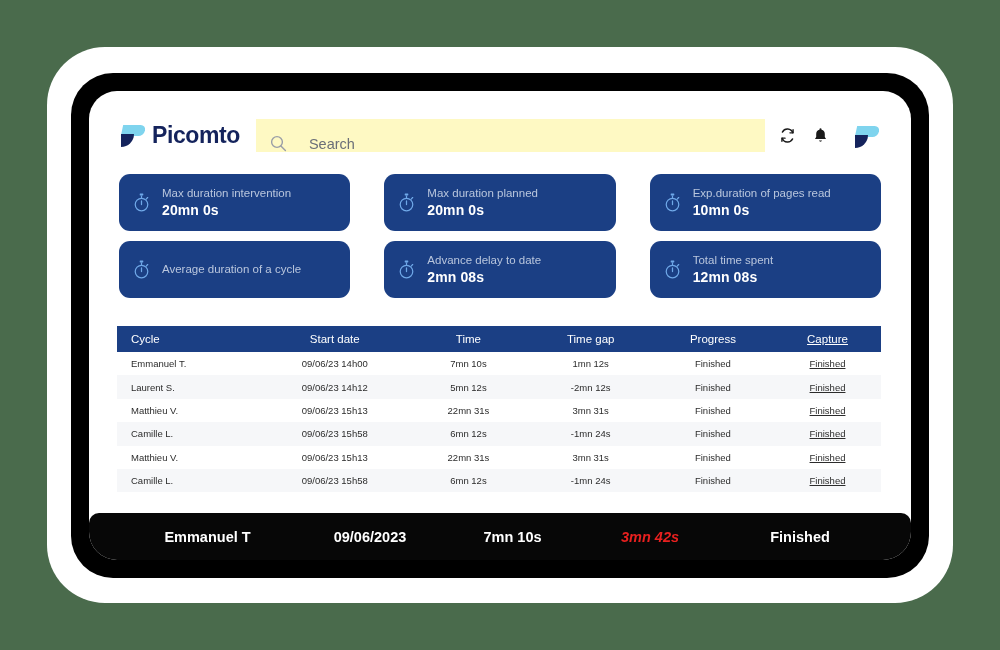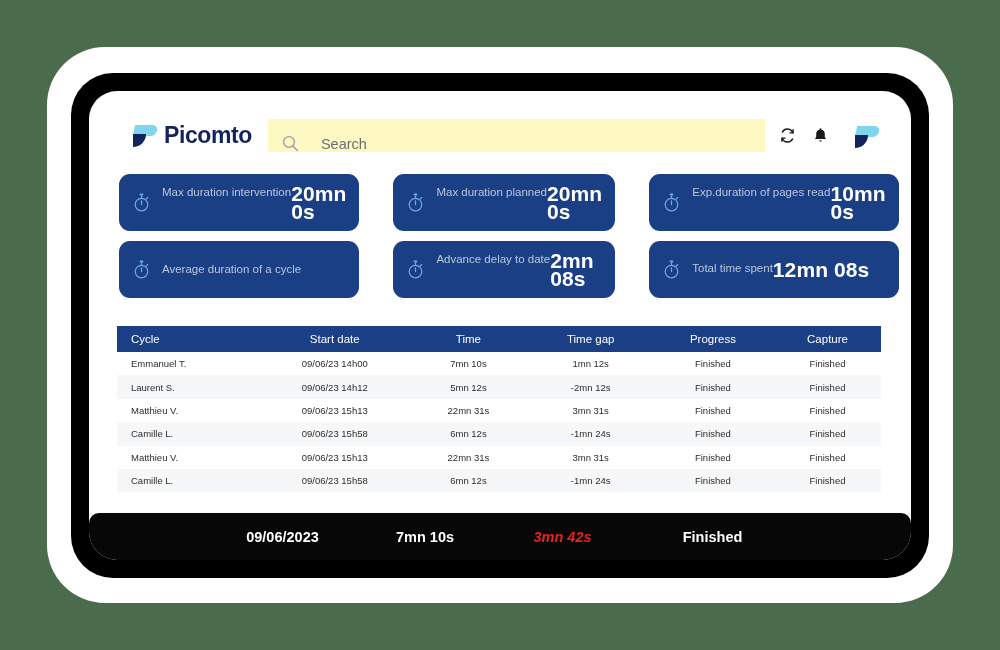--- a/index.html
+++ b/index.html
@@ -46,21 +46,21 @@
     background: #ffffff;
     border-radius: 28px;
     overflow: hidden;
     position: relative;
   }
 
   
   .topbar {
     display: flex;
     align-items: center;
-    padding: 28px 30px 0 42px;
+    padding: 28px 30px 0 30px;
     gap: 0;
   }
 
   .logo-wrap {
     display: flex;
     align-items: center;
     gap: 7px;
     flex: 0 0 auto;
   }
 
@@ -170,30 +170,30 @@
     border-radius: 11px;
     height: 57px;
     display: flex;
     align-items: center;
     padding: 0 13px;
     gap: 11px;
   }
 
   .kpi-icon { flex: 0 0 auto; }
 
-  .kpi-texts { display: flex; flex-direction: row; justify-content: flex-end; }
+  .kpi-texts { display: flex; flex-direction: column; justify-content: flex-end; }
 
   .kpi-label {
     font-size: 11.5px;
     color: #b9c6dd;
     line-height: 15px;
     white-space: nowrap;
   }
   .kpi-value {
-    font-size: 21px;
+    font-size: 14px;
     font-weight: bold;
     color: #ffffff;
     line-height: 18px;
     letter-spacing: 0.1px;
   }
 
   
   .table-wrap {
     padding: 28px 30px 0 28px;
   }
@@ -220,21 +220,21 @@
   }
   tbody td.col-cycle { text-align: left; padding-left: 14px; }
   tbody tr:nth-child(even) { background: #f6f7f9; }
   tbody tr:nth-child(odd) { background: #ffffff; }
 
   .col-cycle { width: 19%; }
   .col-start { width: 19%; }
   .col-time { width: 16%; }
   .col-gap  { width: 16%; }
   .col-prog { width: 16%; }
-  .col-cap  { width: 14%; }
+  .col-cap  { width: 14%; text-decoration: underline; }
 
   td.col-cap, td.col-prog { vertical-align: bottom; }
   td.col-cap { font-size: 9.5px; }
 
   
   .summary-bar {
     position: absolute;
     left: 0;
     right: 0;
     bottom: 0;
@@ -450,20 +450,21 @@
             <td class="col-time">6mn 12s</td>
             <td class="col-gap">-1mn 24s</td>
             <td class="col-prog">Finished</td>
             <td class="col-cap">Finished</td>
           </tr>
         </tbody>
       </table>
     </div>
 
     <div class="summary-bar">
+      <div class="summary-cell sc-name">Emmanuel T</div>
       <div class="summary-cell sc-date">09/06/2023</div>
       <div class="summary-cell sc-time">7mn 10s</div>
       <div class="summary-cell sc-gap">3mn 42s</div>
       <div class="summary-cell sc-status">Finished</div>
     </div>
 
   </div>
 </div>
 
 </body></html>

